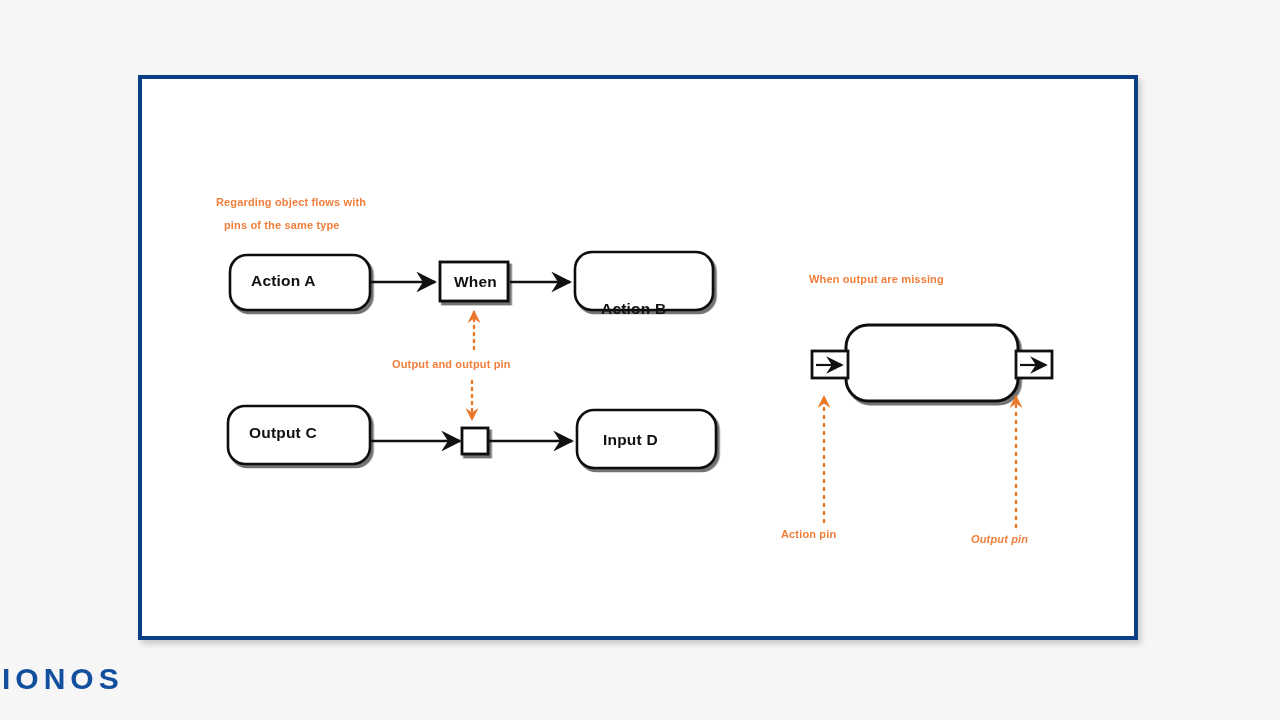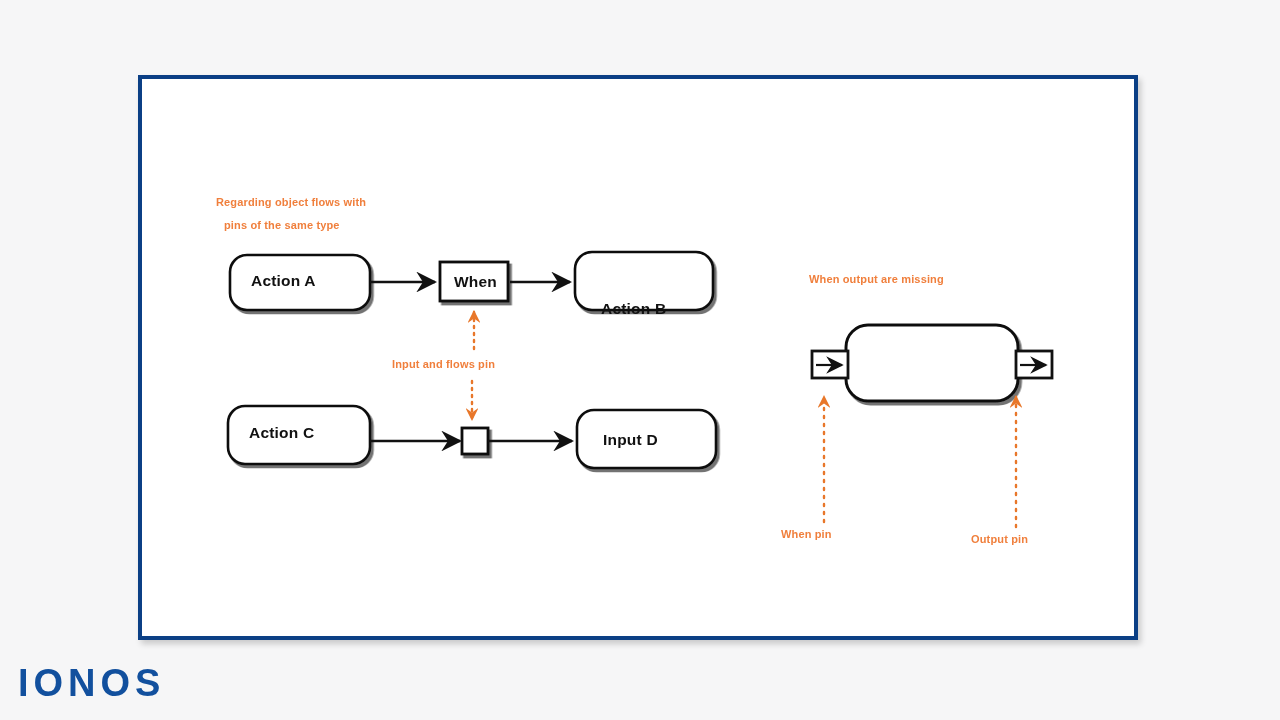--- a/index.html
+++ b/index.html
@@ -60,24 +60,24 @@
   .node-text {
     color: #111111;
     font-size: 15.5px;
     font-weight: 700;
     letter-spacing: 0.2px;
   }
 
   
   #ionos-logo {
     position: absolute;
-    left: 18px;
+    left: 2px;
     top: 662px;
     color: #12509e;
-    font-size: 38px;
+    font-size: 30px;
     font-weight: 700;
     letter-spacing: 5px;
     font-family: "Liberation Sans", sans-serif;
   }
 </style>
 </head>
 <body>
 
 <div id="slide-frame">
 
@@ -152,26 +152,26 @@
     </svg>
 
 
     <div class="txt note-text" style="left:74px; top:117px;">Regarding object flows with</div>
     <div class="txt note-text" style="left:82px; top:140px;">pins of the same type</div>
 
     <div class="txt node-text" style="left:109px; top:193px;">Action A</div>
     <div class="txt node-text" style="left:312px; top:194px;">When</div>
     <div class="txt node-text" style="left:459px; top:191px;margin-top:30px;">Action B</div>
 
-    <div class="txt note-text" style="left:250px; top:279px;">Input and flows pin</div>
+    <div class="txt note-text" style="left:250px; top:279px;">Output and output pin</div>
 
-    <div class="txt node-text" style="left:107px; top:345px;">Action C</div>
+    <div class="txt node-text" style="left:107px; top:345px;">Output C</div>
     <div class="txt node-text" style="left:461px; top:352px;">Input D</div>
 
     <div class="txt note-text" style="left:667px; top:194px;">When output are missing</div>
 
-    <div class="txt note-text" style="left:639px; top:449px;">When pin</div>
-    <div class="txt note-text" style="left:829px; top:454px;">Output pin</div>
+    <div class="txt note-text" style="left:639px; top:449px;">Action pin</div>
+    <div class="txt note-text" style="left:829px; top:454px;font-style:italic;">Output pin</div>
 
   </div>
 </div>
 
 <div id="ionos-logo">IONOS</div>
 
 </body></html>

